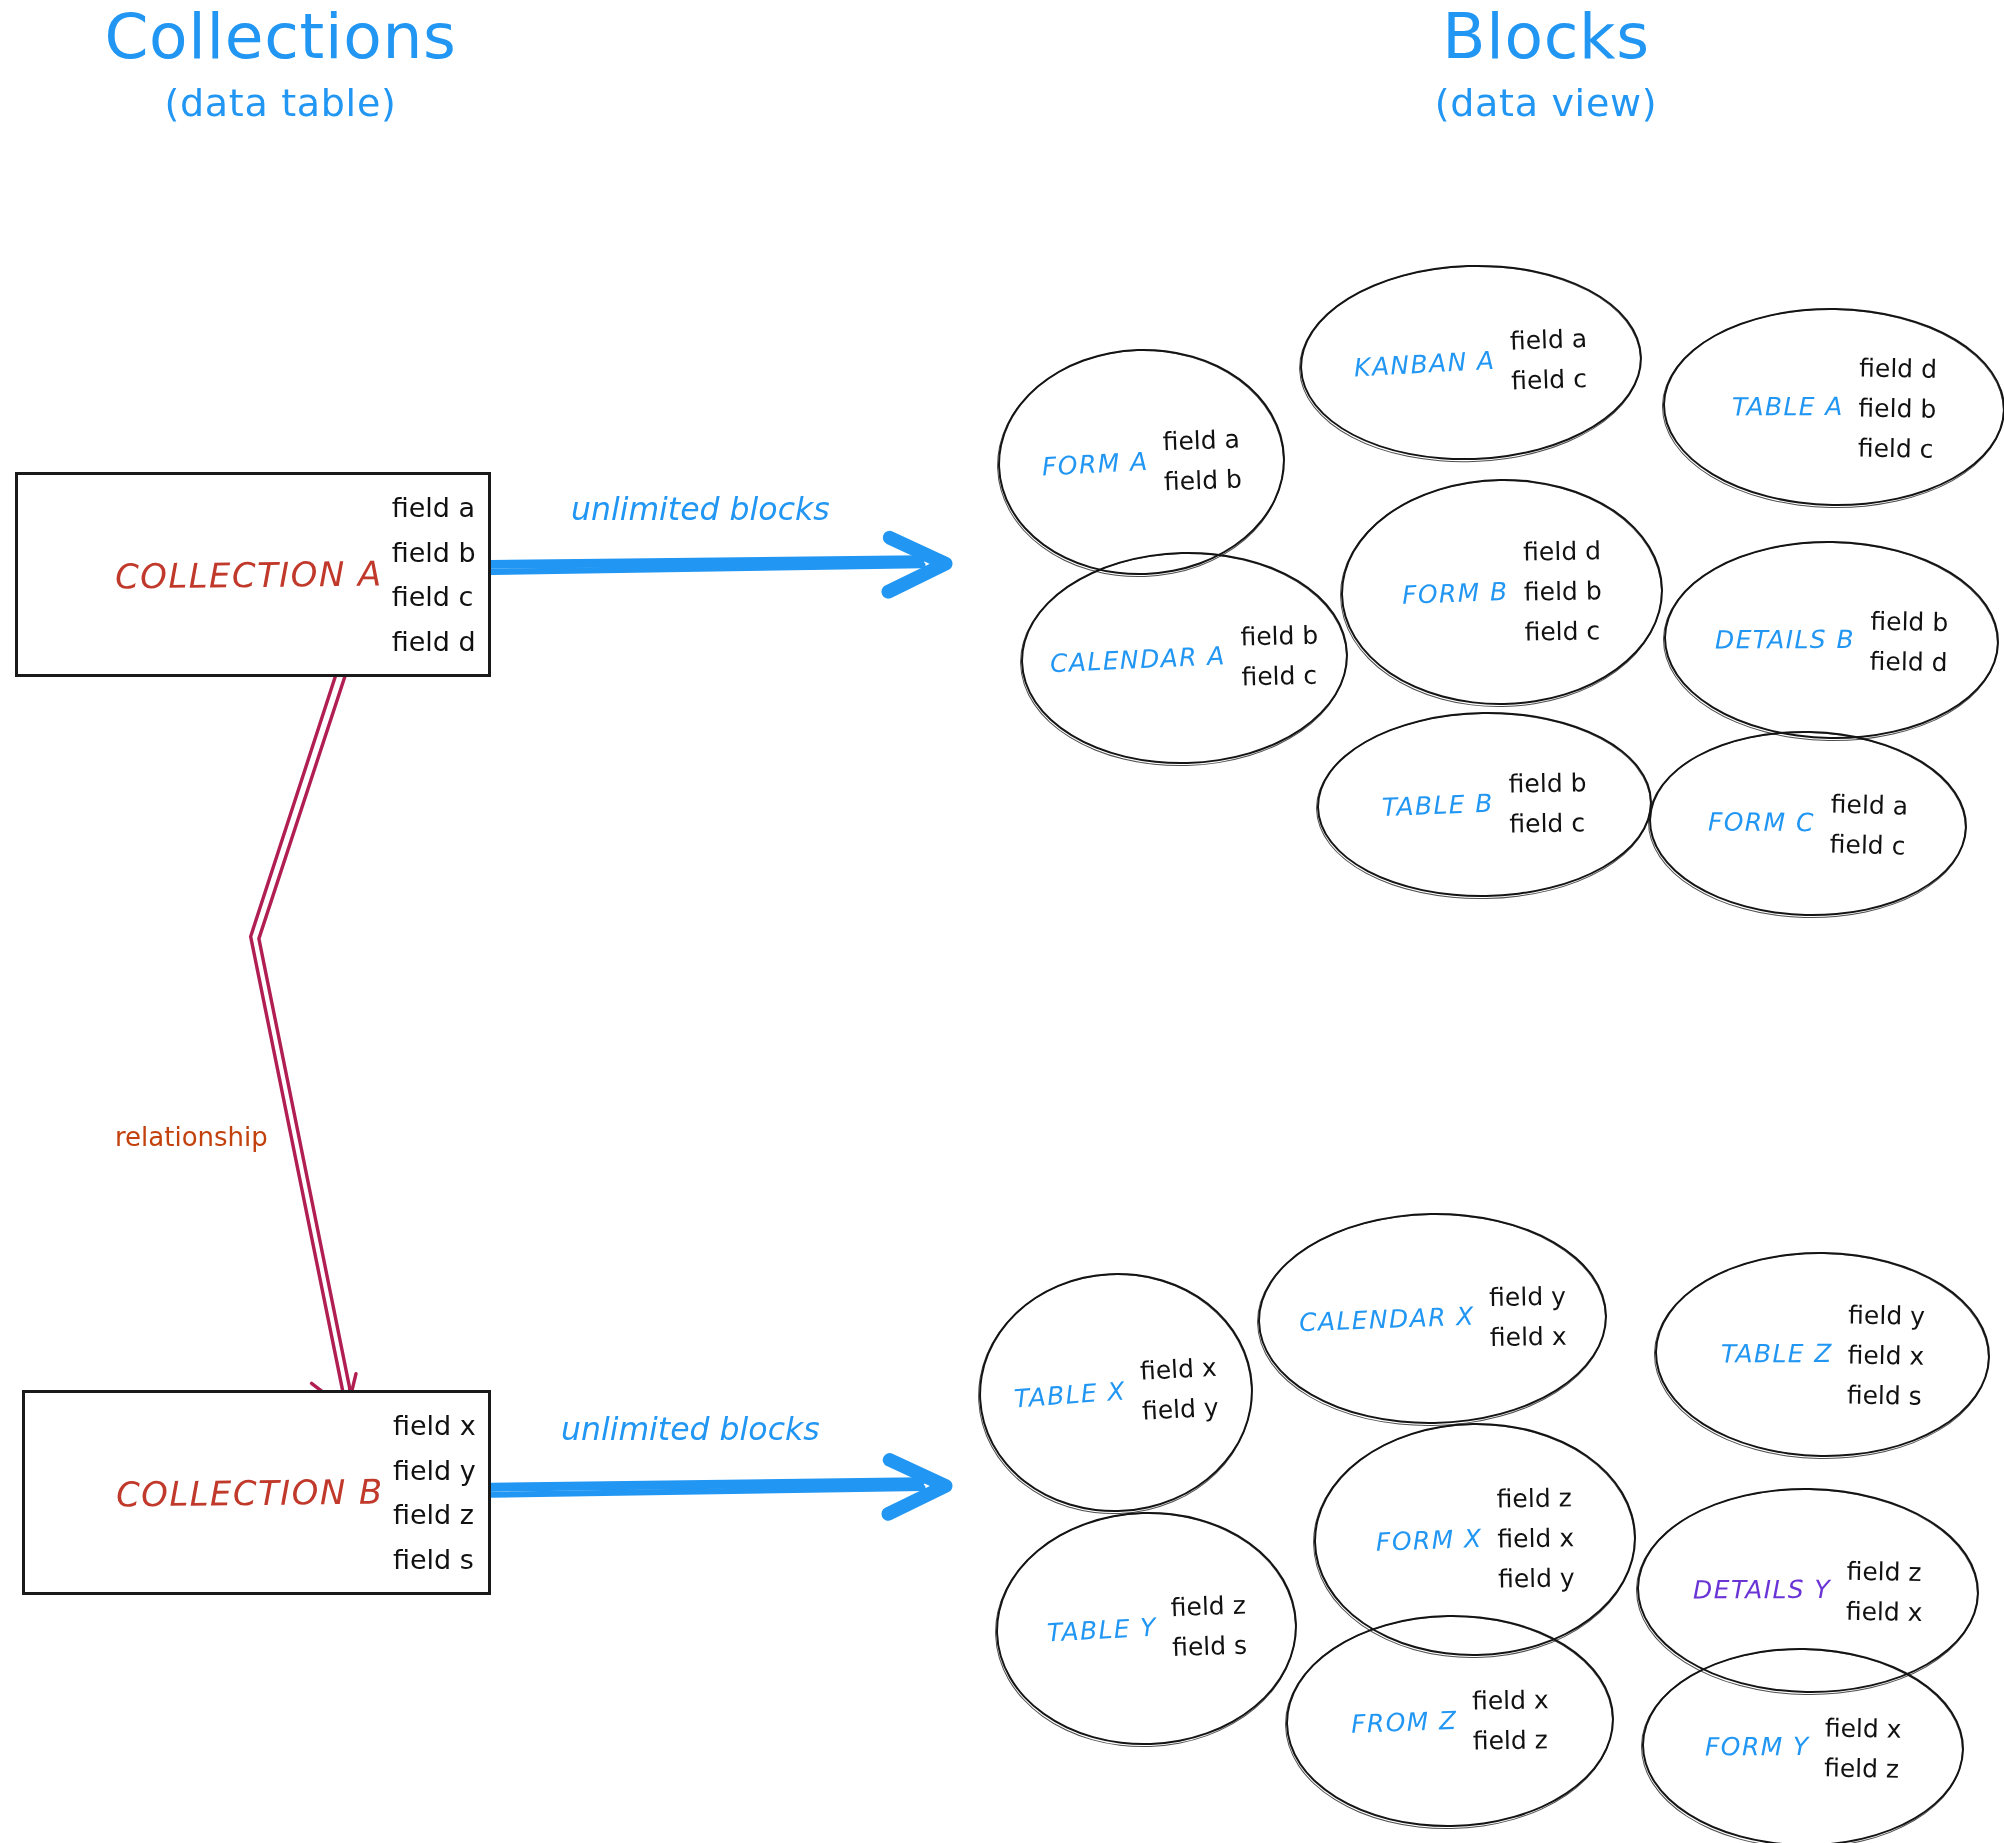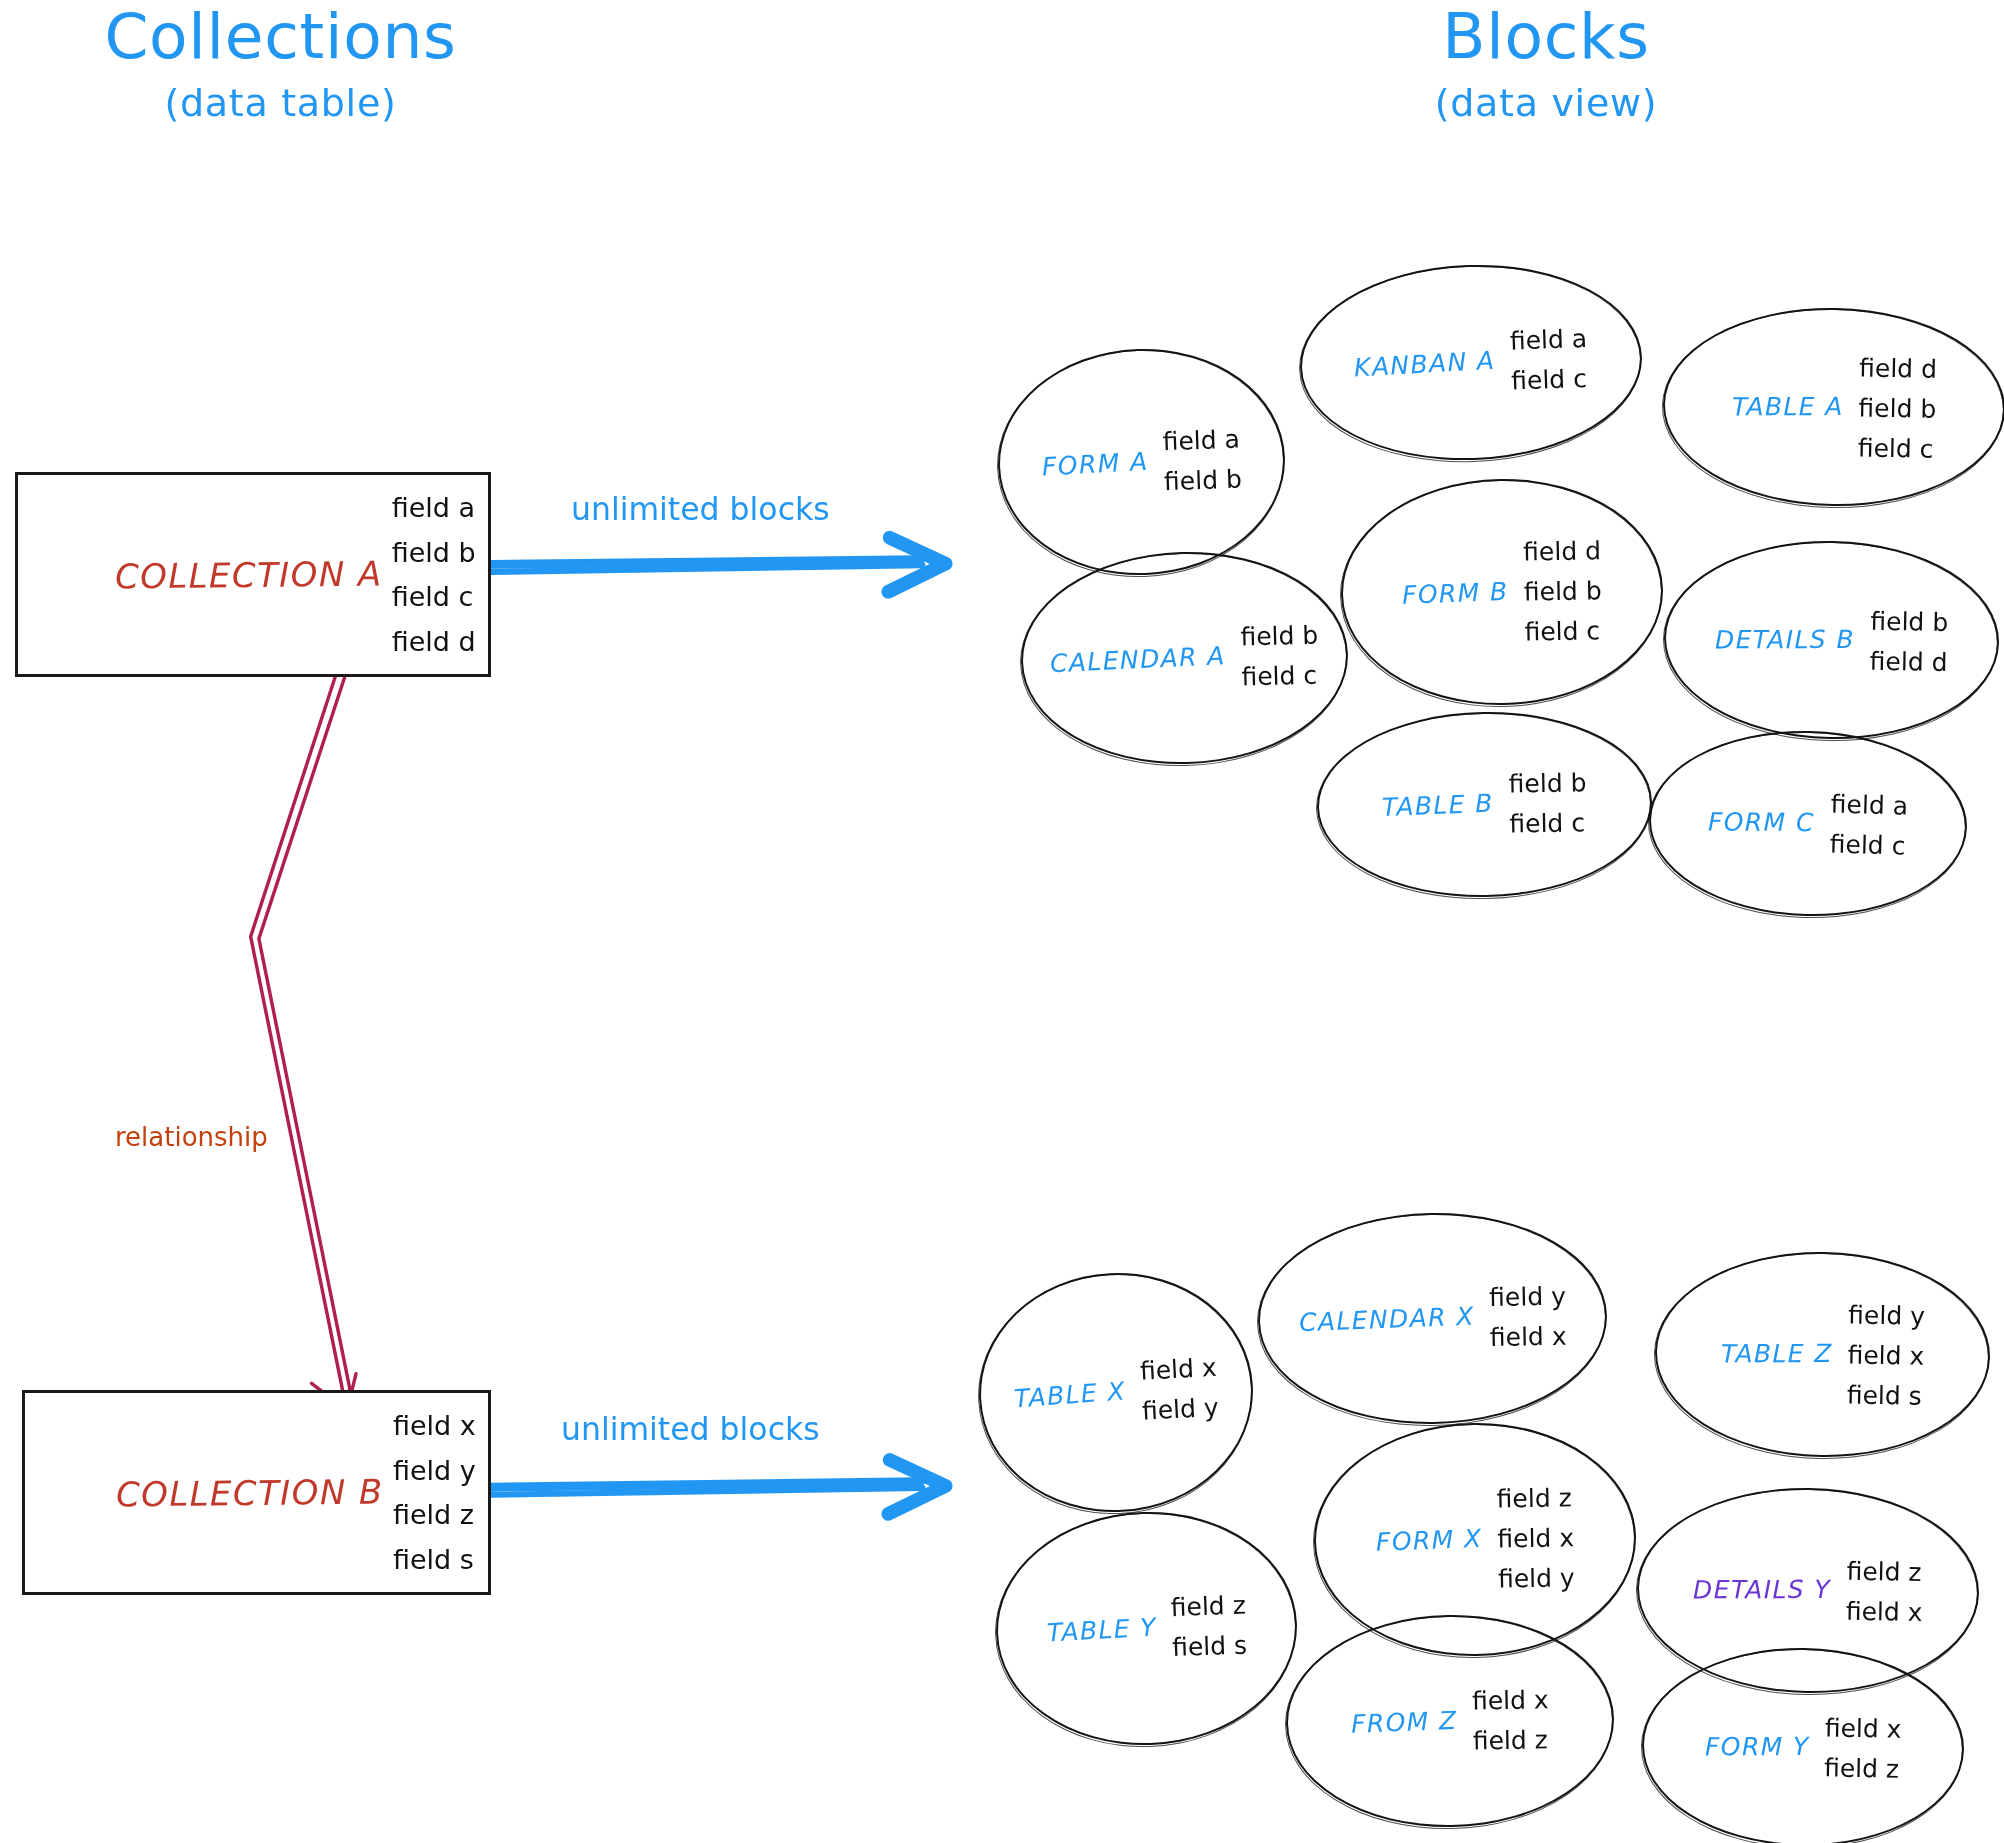--- a/index.html
+++ b/index.html
@@ -118,20 +118,21 @@
     gap: 11px;
     color: #111111;
     font-size: 25px;
   }
   .ell-fields span { display: block; white-space: nowrap; }
   .arrow-label {
     position: absolute;
     color: #2196F3;
     font-size: 31.5px;
     white-space: nowrap;
+    font-style: italic;
   }
   .rel-label {
     position: absolute;
     color: #c2410c;
     font-size: 26px;
     white-space: nowrap;
   }
   svg.overlay {
     position: absolute;
     left: 0; top: 0;

